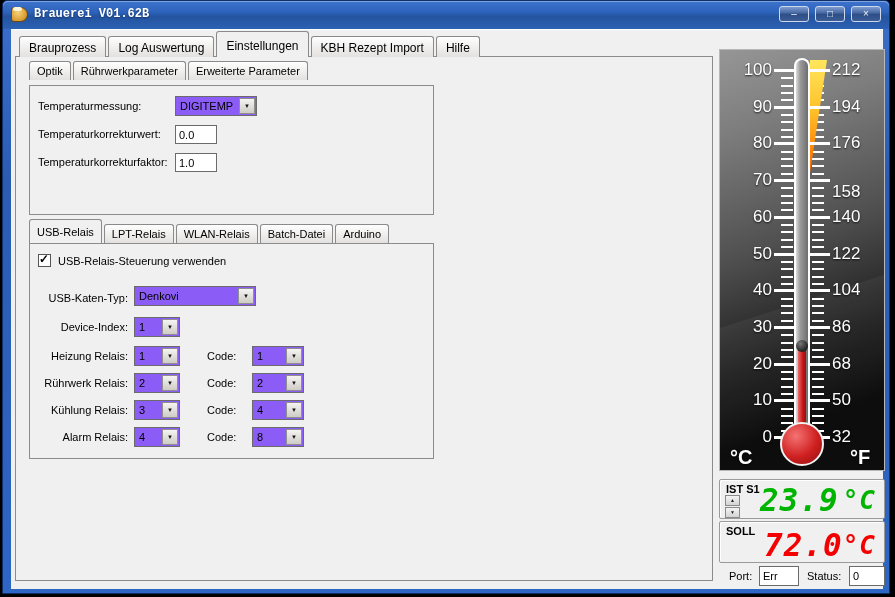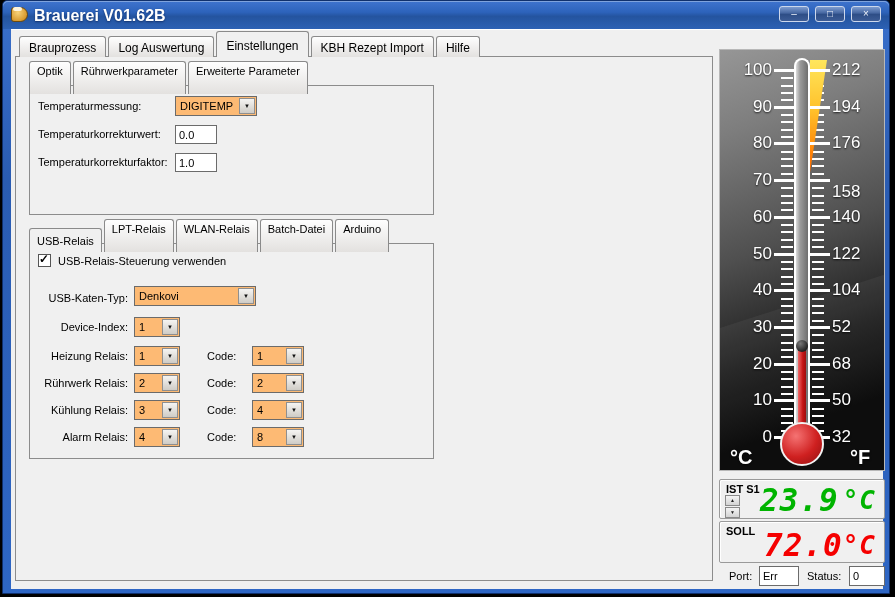--- a/index.html
+++ b/index.html
@@ -9,43 +9,43 @@
     border:1px solid #10306c;border-radius:5px 5px 0 0;
     background:linear-gradient(#3a70cc,#2a5cb2 30%,#2e66c4);}
   .titlebar{position:absolute;left:0;top:0;right:0;height:28px;border-radius:5px 5px 0 0;
     background:linear-gradient(#3f74ce 0%,#2d63bb 40%,#24549f 55%,#2c61b4 100%);
     box-shadow:inset 0 1px 0 #7fa3dd;}
   .app-icon{position:absolute;left:8px;top:6px;width:17px;height:15px;
     background:radial-gradient(circle at 40% 35%,#f7d27a,#d89a2e 70%,#9c6a14);
     border-radius:3px 8px 8px 3px;border:1px solid #6b4a10;}
   .app-icon::after{content:"";position:absolute;left:1px;top:-1px;width:9px;height:4px;
     background:#fdf4dd;border-radius:3px;}
-  .title-text{position:absolute;left:31px;top:6px;color:#fff;font-size:16px;font-weight:bold;
-    text-shadow:0 1px 2px #10306c;white-space:nowrap;}
+  .title-text{position:absolute;left:31px;top:6px;color:#fff;font-size:12px;font-weight:bold;
+    text-shadow:0 1px 2px #10306c;white-space:nowrap;font-family:Liberation Mono, monospace;}
   .winbtns{position:absolute;right:8px;top:5px;display:flex;gap:6px;}
   .wbtn{width:30px;height:16px;border:1px solid #cdd8ec;border-radius:3px;color:#eef2fa;
     background:linear-gradient(#7e9cd0 0%,#44659f 45%,#2d4d85 50%,#3c5c96 100%);
     font-size:10px;line-height:14px;text-align:center;cursor:default;}
   .client{position:absolute;left:8px;top:28px;width:872px;height:560px;background:#f0f0f0;
     box-shadow:inset 0 1px 0 #ffffff;}
 
   .tabs{position:absolute;display:flex;align-items:flex-end;z-index:6;}
   .tab{height:21px;padding:4px 9px 3px;margin-right:2px;font-size:12px;white-space:nowrap;
     background:linear-gradient(#fefefe,#e3e1df);border:1px solid #8a8a8a;border-bottom:none;
     border-radius:3px 3px 0 0;cursor:default;}
   .tab.active{height:26px;padding-top:7px;background:#f0f0f0;}
-  .tabs.small .tab{font-size:11px;height:33px;padding:3px 7px 2px;}
+  .tabs.small .tab{font-size:11px;height:19px;padding:3px 7px 2px;}
   .tabs.small .tab.active{height:24px;padding-top:6px;background:#f0f0f0;}
   .page{position:absolute;background:#f0f0f0;border:1px solid #8c8c8c;z-index:1;}
 
   .lbl{position:absolute;font-size:11px;color:#000;white-space:nowrap;}
   .lbl.r{text-align:right;}
   .edit{position:absolute;background:#fff;border:1px solid #6b6b6b;font-family:"Liberation Sans",sans-serif;
     font-size:11px;padding:1px 3px;color:#000;}
-  .combo{position:absolute;background:#fdba74;border:1px solid #6b6b6b;height:20px;}
+  .combo{position:absolute;background:#8b5cf6;border:1px solid #6b6b6b;height:20px;}
   .combo .val{position:absolute;left:4px;top:3px;font-size:11px;white-space:nowrap;}
   .combo .btn{position:absolute;right:1px;top:1px;bottom:1px;width:16px;
     background:linear-gradient(#f5f4f2,#cfccc6);border:1px solid #8f8f8f;
     font-size:6px;color:#111;display:flex;align-items:center;justify-content:center;}
   .group{position:absolute;border:1px solid #a3a3a3;border-radius:2px;box-shadow:1px 1px 0 #fdfdfd inset;}
   .glabel{position:absolute;top:-7px;left:8px;background:#f0f0f0;padding:0 3px;font-size:11px;white-space:nowrap;}
   .check{position:absolute;width:13px;height:13px;background:#fff;border:1px solid #555;}
   .check span{display:none;font-size:12px;font-weight:bold;position:absolute;left:0;top:-3px;}
   .check.checked span{display:block;}
   .pushbtn{position:absolute;background:linear-gradient(#fefefe,#ebebeb);border:1px solid #8a8a8a;
@@ -379,21 +379,21 @@
         <div class="majtick" style="left: 90px; top: 165.8px;"></div>
         <div class="tlab l" style="top: 192.5px;">50</div>
         <div class="tlab rr" style="top: 192.5px;">122</div>
         <div class="majtick" style="left: 54px; top: 202.5px;"></div>
         <div class="majtick" style="left: 90px; top: 202.5px;"></div>
         <div class="tlab l" style="top: 229.2px;">40</div>
         <div class="tlab rr" style="top: 229.2px;">104</div>
         <div class="majtick" style="left: 54px; top: 239.2px;"></div>
         <div class="majtick" style="left: 90px; top: 239.2px;"></div>
         <div class="tlab l" style="top: 265.9px;">30</div>
-        <div class="tlab rr" style="top: 265.9px;">52</div>
+        <div class="tlab rr" style="top: 265.9px;">86</div>
         <div class="majtick" style="left: 54px; top: 275.9px;"></div>
         <div class="majtick" style="left: 90px; top: 275.9px;"></div>
         <div class="tlab l" style="top: 302.6px;">20</div>
         <div class="tlab rr" style="top: 302.6px;">68</div>
         <div class="majtick" style="left: 54px; top: 312.6px;"></div>
         <div class="majtick" style="left: 90px; top: 312.6px;"></div>
         <div class="tlab l" style="top: 339.3px;">10</div>
         <div class="tlab rr" style="top: 339.3px;">50</div>
         <div class="majtick" style="left: 54px; top: 349.3px;"></div>
         <div class="majtick" style="left: 90px; top: 349.3px;"></div>

